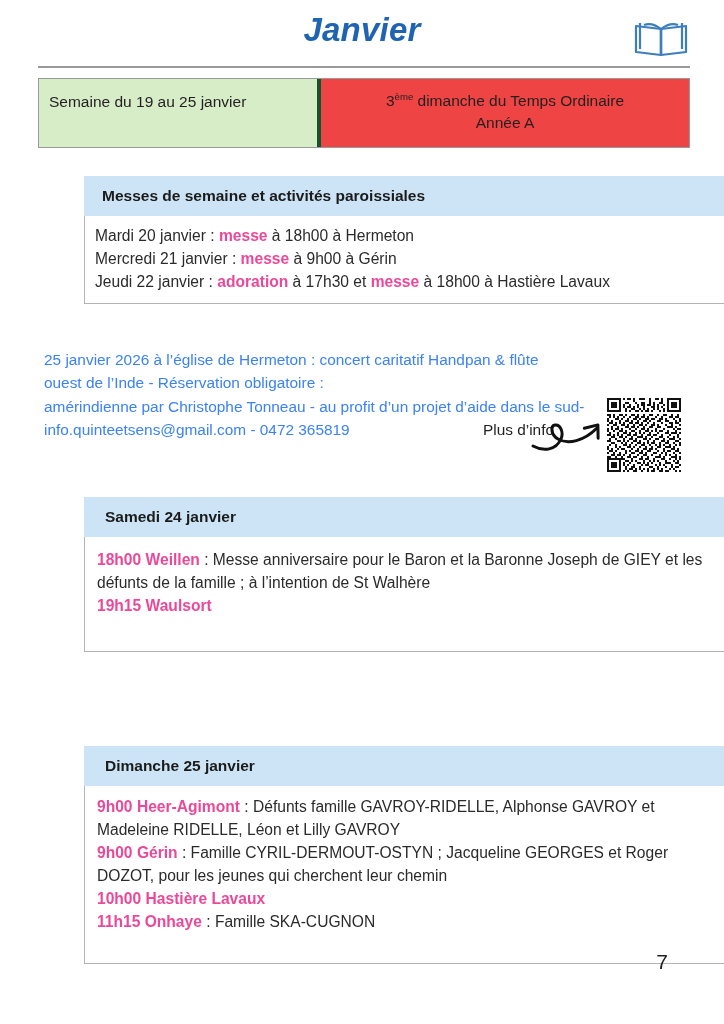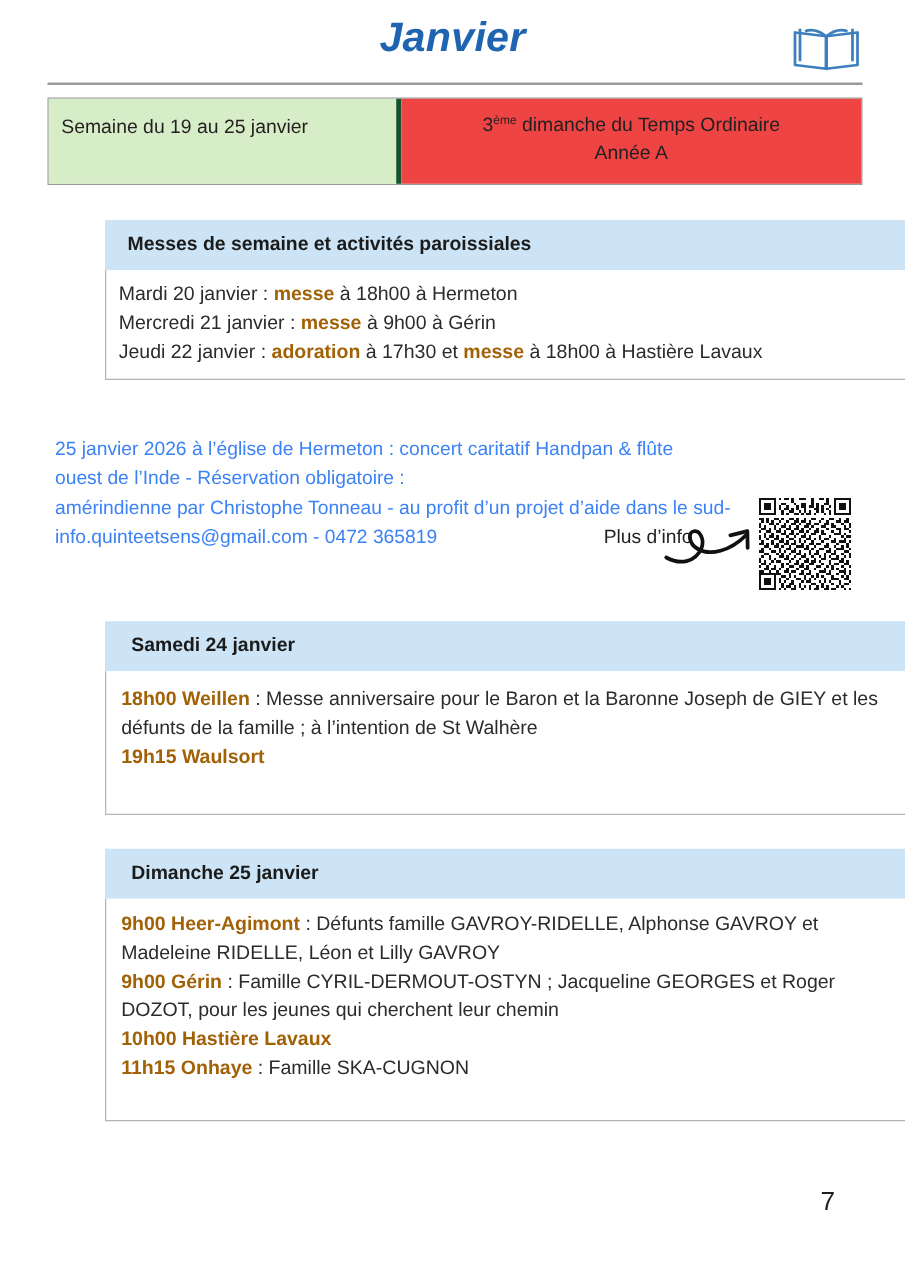--- a/index.html
+++ b/index.html
@@ -113,21 +113,21 @@
     line-height: 1.48;
     color: #2b2b2b;
   }
   .section-body.roomy {
     padding: 11px 12px 34px 12px;
   }
   .section-body.roomy-sm {
     padding: 9px 12px 30px 12px;
   }
   .section-body b {
-    color: #a16207;
+    color: #ec4899;
     font-weight: bold;
   }
   .entry {
     margin: 0;
   }
 
   
   .notice {
     position: absolute;
     left: 44px;
@@ -587,21 +587,21 @@
   <div class="section-body roomy">
     <div class="entry">
       <b>18h00 Weillen</b><span> : Messe anniversaire pour le Baron et la Baronne Joseph de GIEY et les défunts de la famille ; à l’intention de St Walhère</span>
     </div>
     <div class="entry">
       <b>19h15 Waulsort</b><span></span>
     </div>
   </div>
 </div>
 
-<div class="section" style="top:679px;">
+<div class="section" style="top:746px;">
   <div class="section-header indented">Dimanche 25 janvier</div>
   <div class="section-body roomy-sm">
     <div class="entry">
       <b>9h00 Heer-Agimont</b><span> : Défunts famille GAVROY-RIDELLE, Alphonse GAVROY et Madeleine RIDELLE, Léon et Lilly GAVROY</span>
     </div>
     <div class="entry">
       <b>9h00 Gérin</b><span> : Famille CYRIL-DERMOUT-OSTYN ; Jacqueline GEORGES et Roger DOZOT, pour les jeunes qui cherchent leur chemin</span>
     </div>
     <div class="entry">
       <b>10h00 Hastière Lavaux</b><span></span>

